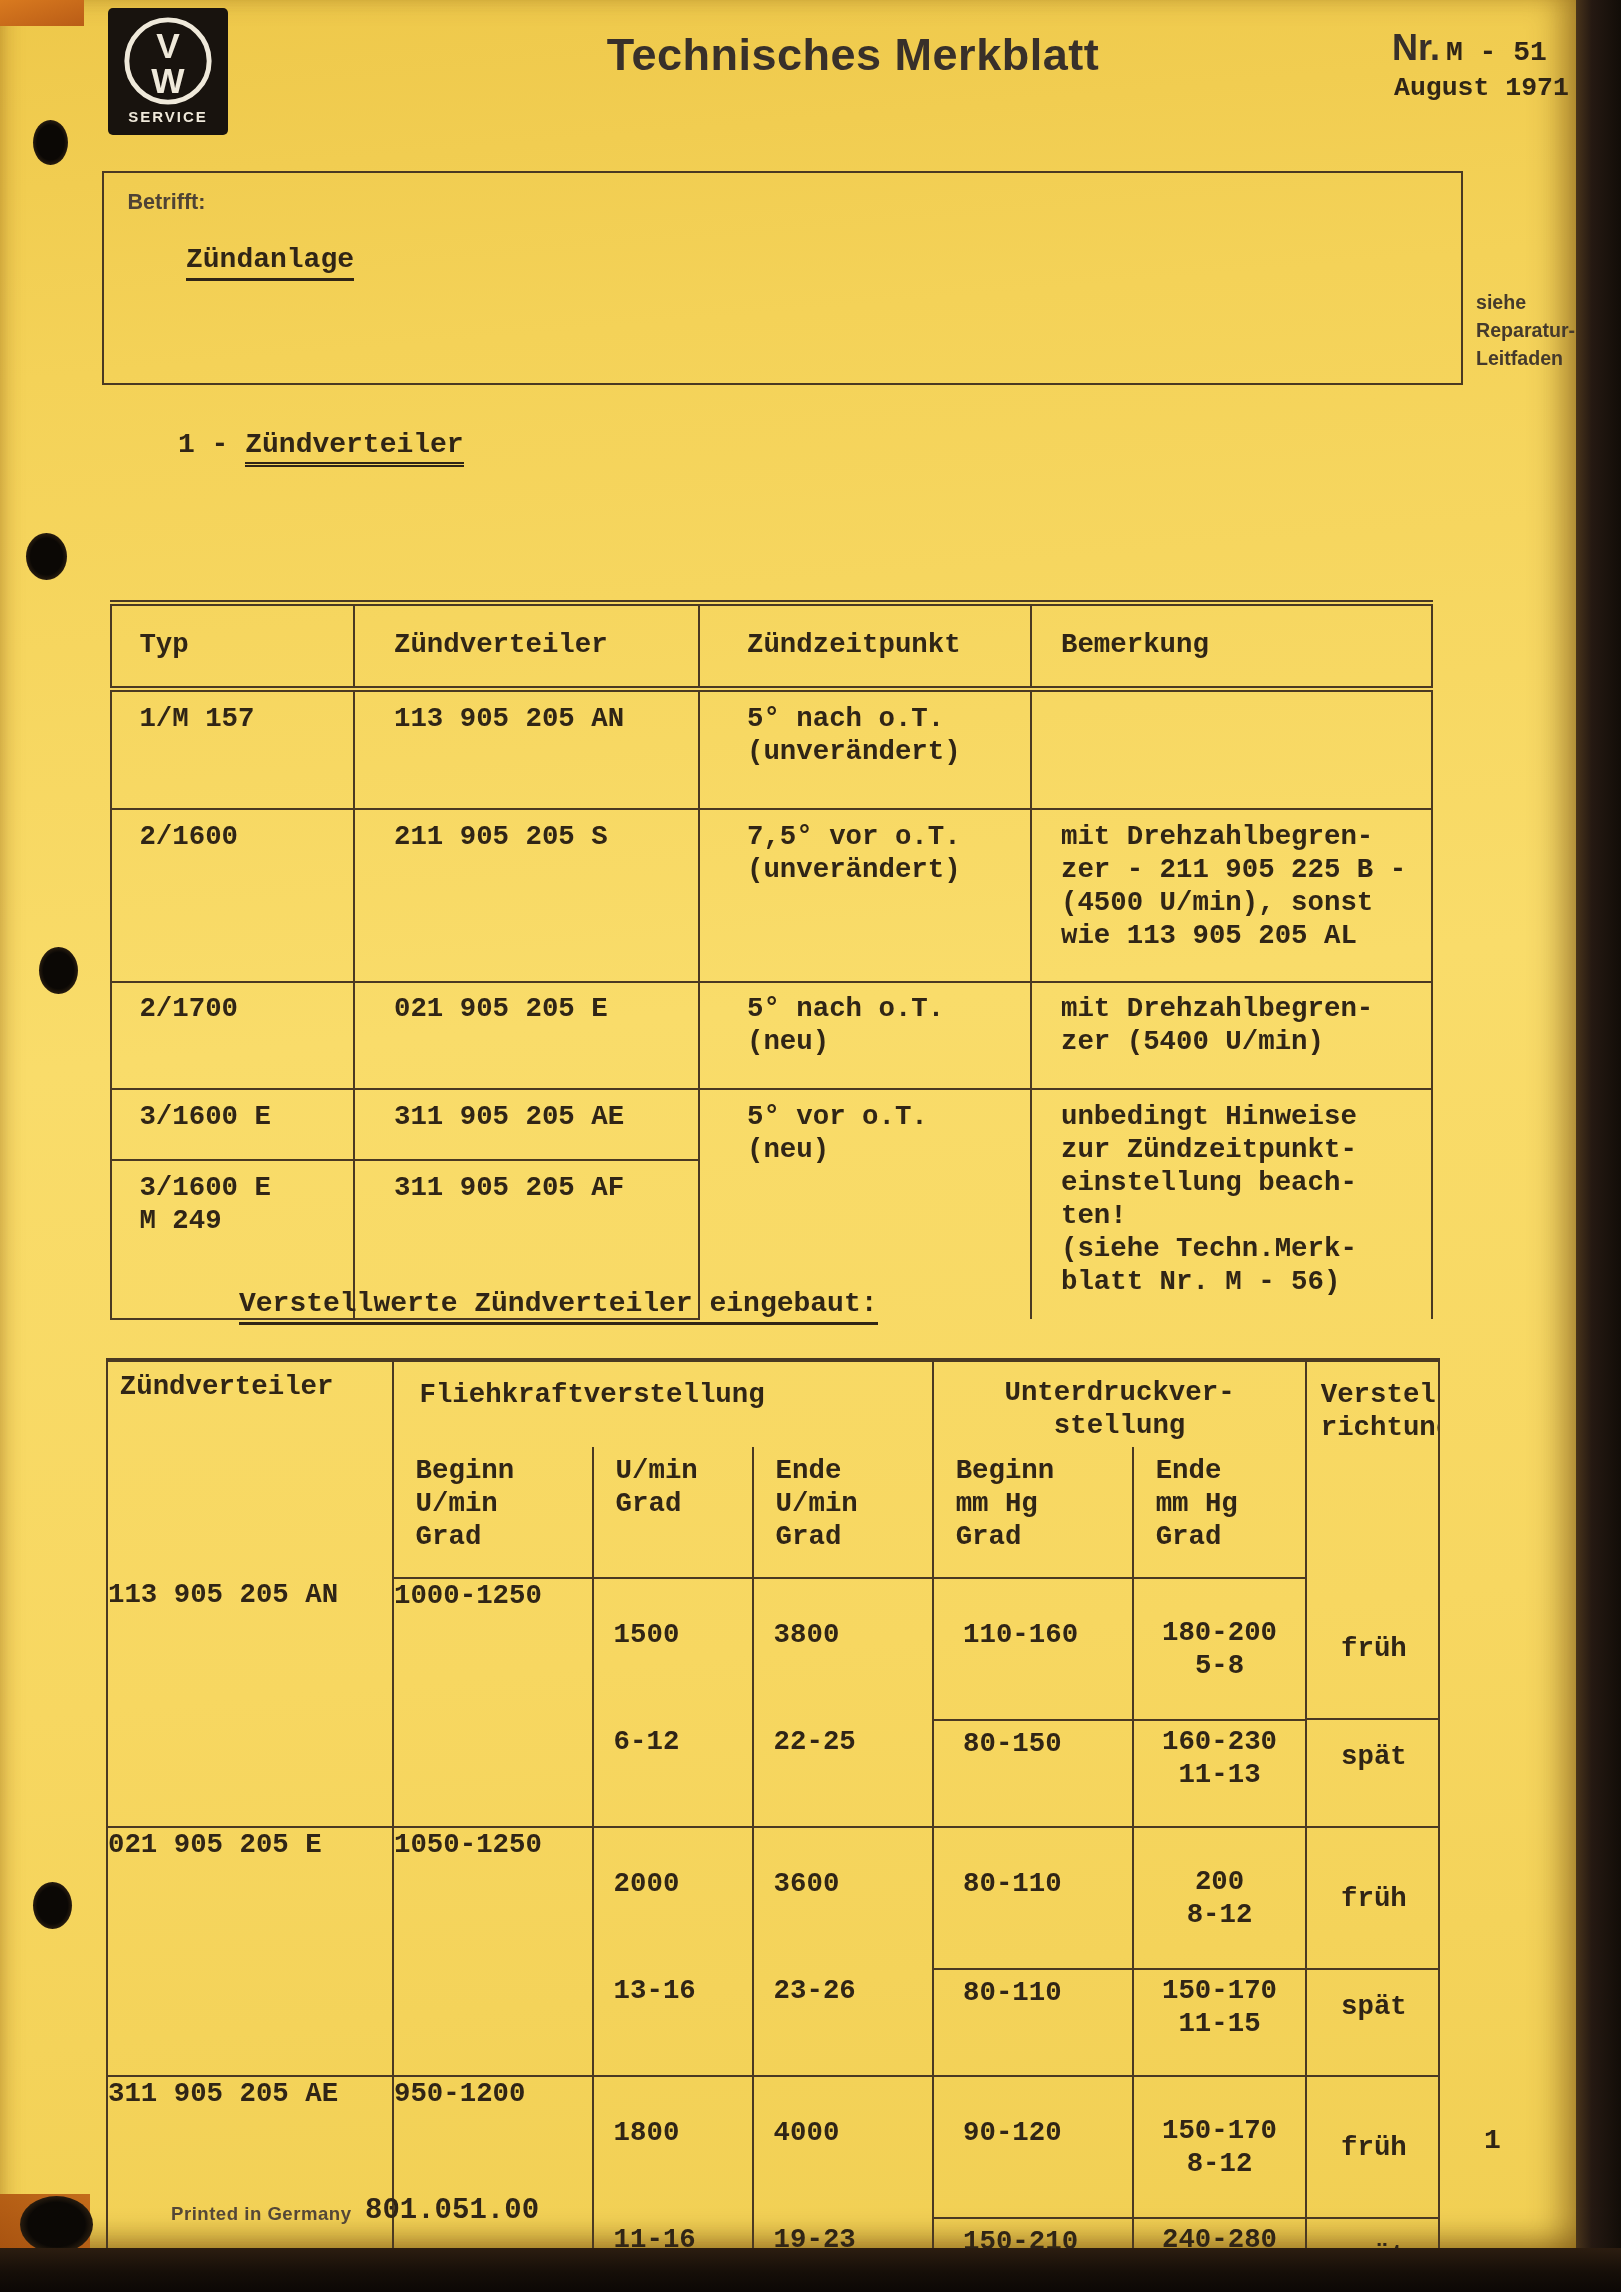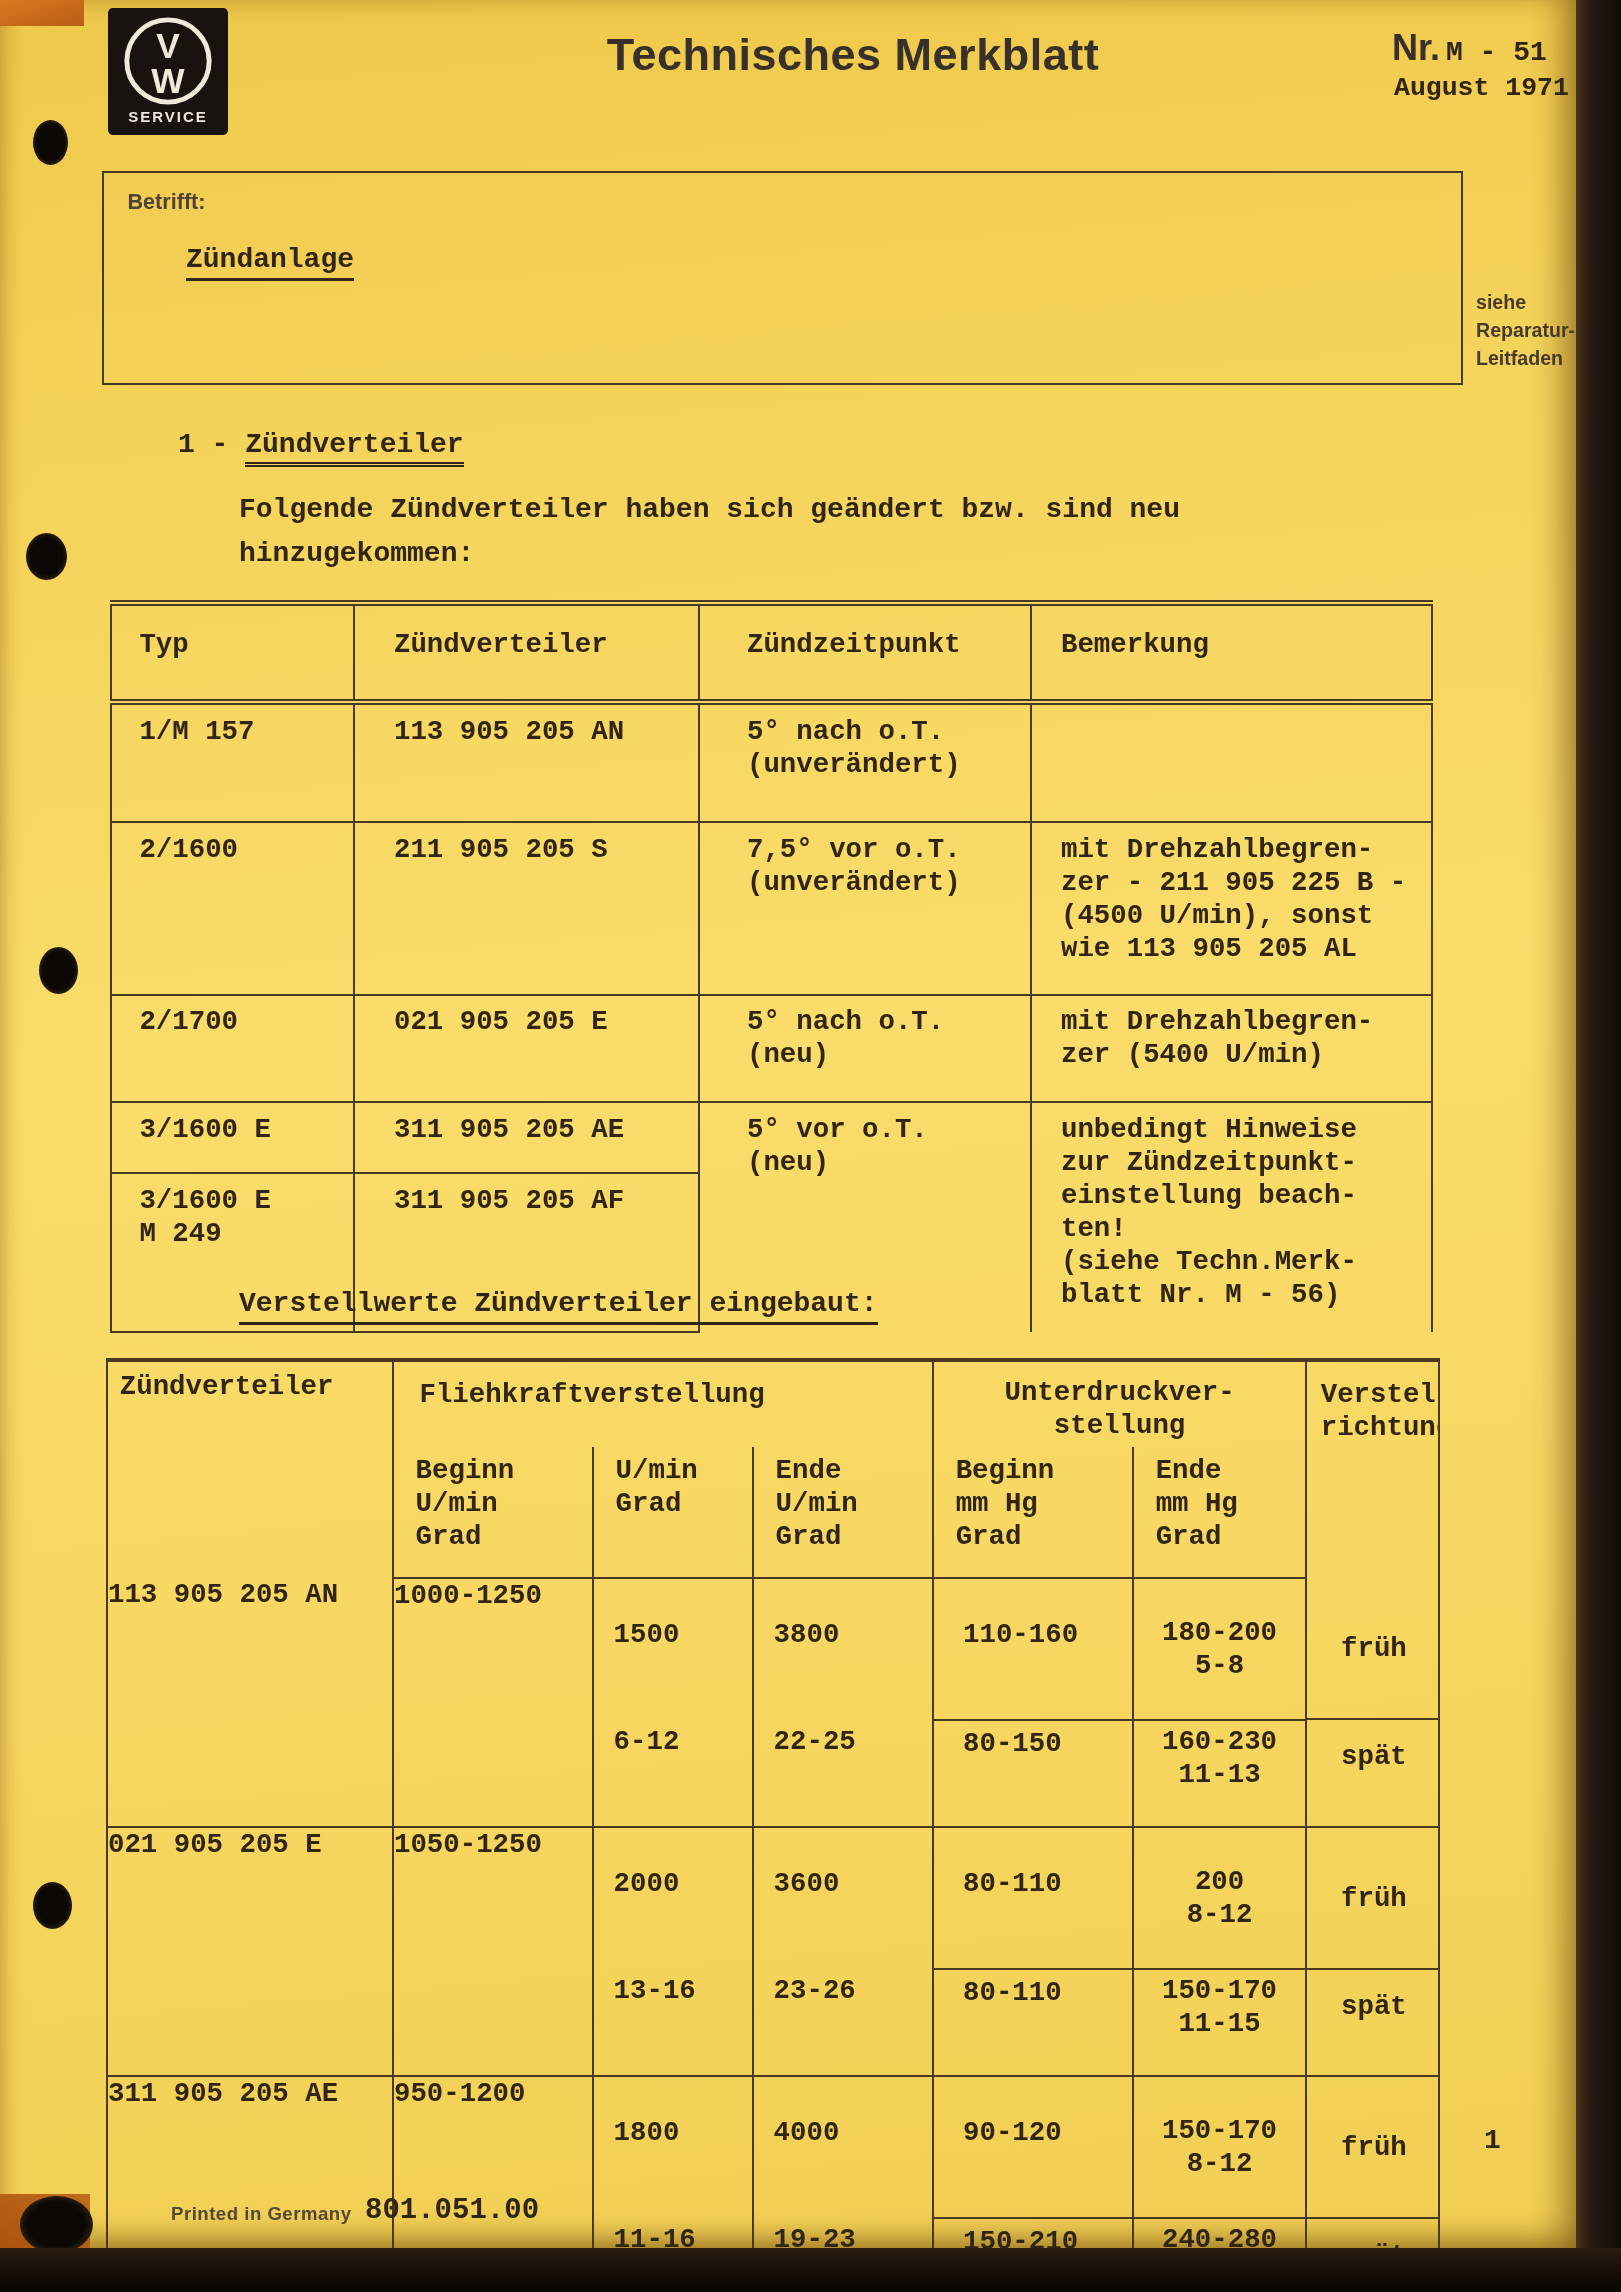--- a/index.html
+++ b/index.html
@@ -80,21 +80,21 @@
      overflow:hidden;}
   .t1{position:absolute;left:110px;top:600px;width:1321px;}
   .t1 td{border-left:2.9px solid var(--line);}
   .t1 td:last-child{border-right:2.9px solid var(--line);}
   .t1 tr.hdr td{border-top:6.9px double var(--line);border-bottom:6.9px double var(--line);
     height:76px;vertical-align:middle;}
   .t1 td.c1{padding:9.8px 0 0 27.4px;}
   .t1 td.c2{padding:9.8px 0 0 39px;}
   .t1 td.c3{padding:9.8px 0 0 47px;}
   .t1 td.c4{padding:9.8px 0 0 29px;}
-  .t1 tr.hdr td{padding-top:0;padding-bottom:17px;}
+  .t1 tr.hdr td{padding-top:0;padding-bottom:4px;}
   .t1 tr.r0 td{height:106px;border-bottom:2.9px solid var(--line);}
   .t1 tr.r1 td{height:161px;border-bottom:2.9px solid var(--line);}
   .t1 tr.r2 td{height:96px;border-bottom:2.9px solid var(--line);}
   .t1 tr.r3 td{height:59px;}
   .t1 tr.r3 td.c1,.t1 tr.r3 td.c2{border-bottom:2.9px solid var(--line);}
   .t1 tr.r4 td{height:147px;border-bottom:2.9px solid var(--line);}
 
   .sec2-head{position:absolute;left:239px;top:1288px;font-size:28px;}
   .sec2-head .u{border-bottom:3.9px solid var(--ink);padding-bottom:2.9px;}
 
@@ -149,22 +149,20 @@
       <div class="subject tw">Zündanlage</div>
     </div>
   </div>
   <div class="side-note">siehe
 Reparatur-
 Leitfaden</div>
 
   <div class="sec1-head tw">
     <span>1 - </span><span class="u">Zündverteiler</span>
   </div>
-  <div class="intro tw">Folgende Zündverteiler haben sich geändert bzw. sind neu
-hinzugekommen:</div>
 
   <table class="t1">
     <colgroup>
         <col style="width:243px">
         <col style="width:345px">
         <col style="width:332px">
         <col style="width:401px">
       </colgroup>
     <tbody>
         <tr class="hdr">

